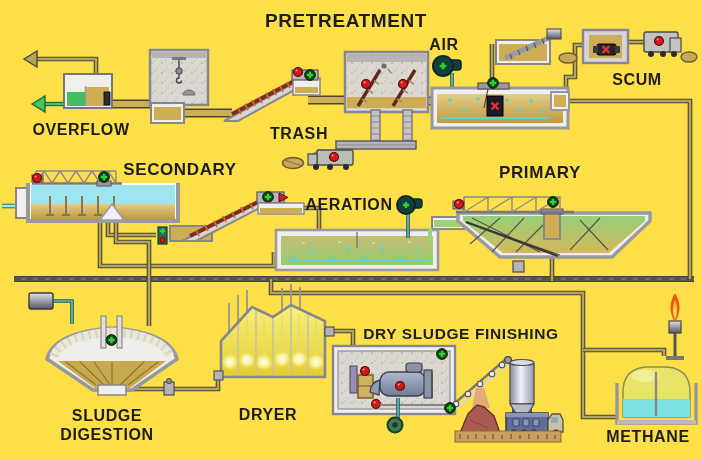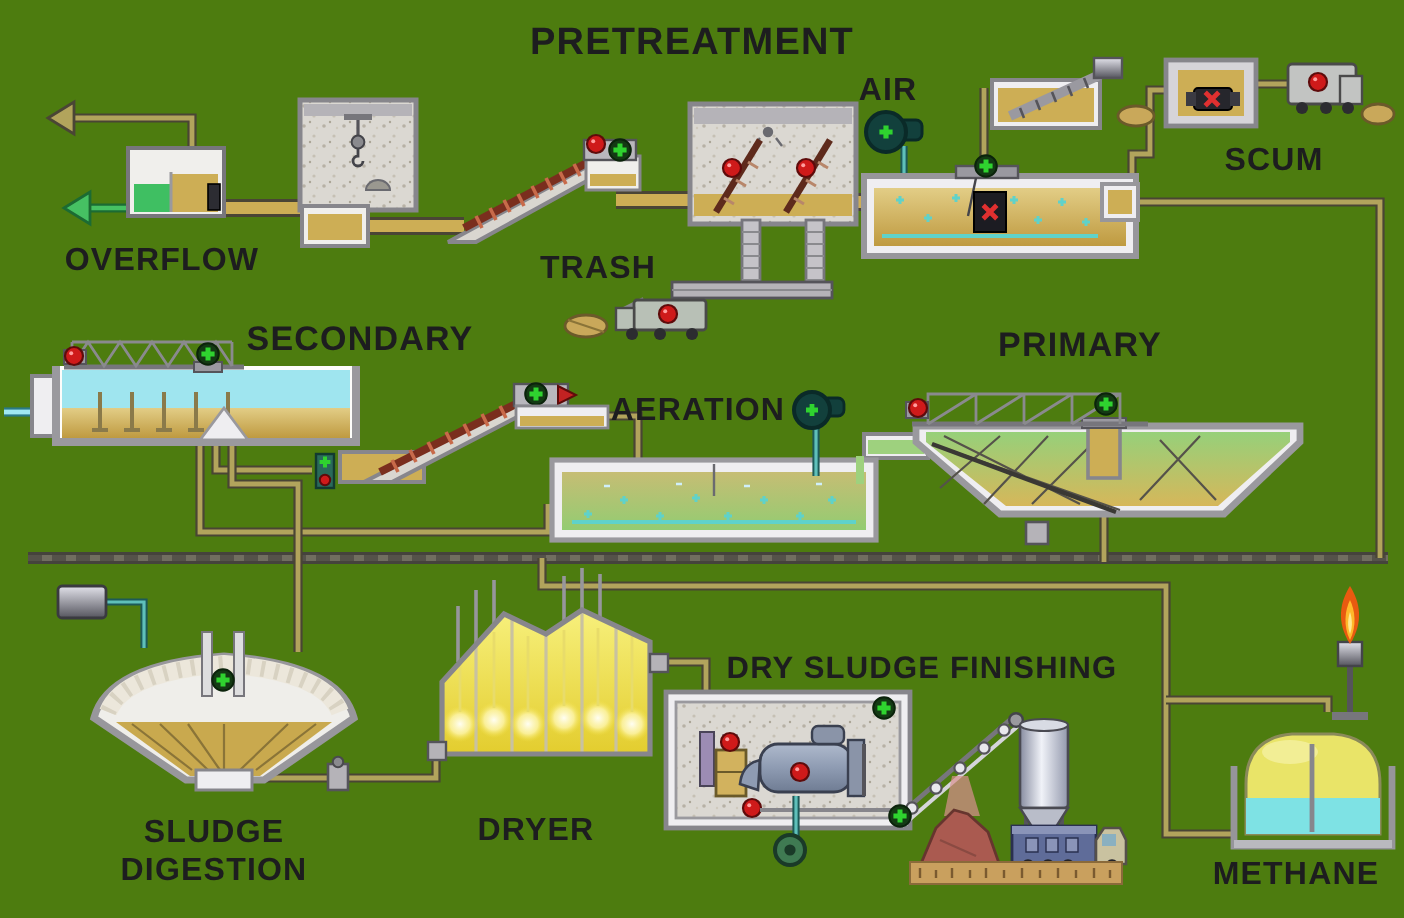--- a/index.html
+++ b/index.html
@@ -1,16 +1,16 @@
 <!DOCTYPE html>
 <html><head>
 <meta charset="utf-8">
 <style>
   html,body{margin:0;padding:0;background:#9a999e;}
-  .stage{position:relative;width:702px;height:459px;background:#4d7c0f;overflow:hidden;
+  .stage{position:relative;width:702px;height:459px;background:#fde047;overflow:hidden;
          font-family:"Liberation Sans",sans-serif;}
   svg{position:absolute;left:0;top:0;}
   text.lbl{fill:#1d1d1f;font-family:"Liberation Sans",sans-serif;font-weight:600;
            letter-spacing:.6px;text-anchor:middle;}
   
   .pD{fill:none;stroke:#4a4535;stroke-width:4.6;}
   .pT{fill:none;stroke:#b2a45c;stroke-width:2.4;}
   .chD{fill:none;stroke:#4a4535;stroke-width:9;}
   .chT{fill:none;stroke:#cdae55;stroke-width:6;}
   .trunkA{fill:none;stroke:#45433c;stroke-width:6;}

